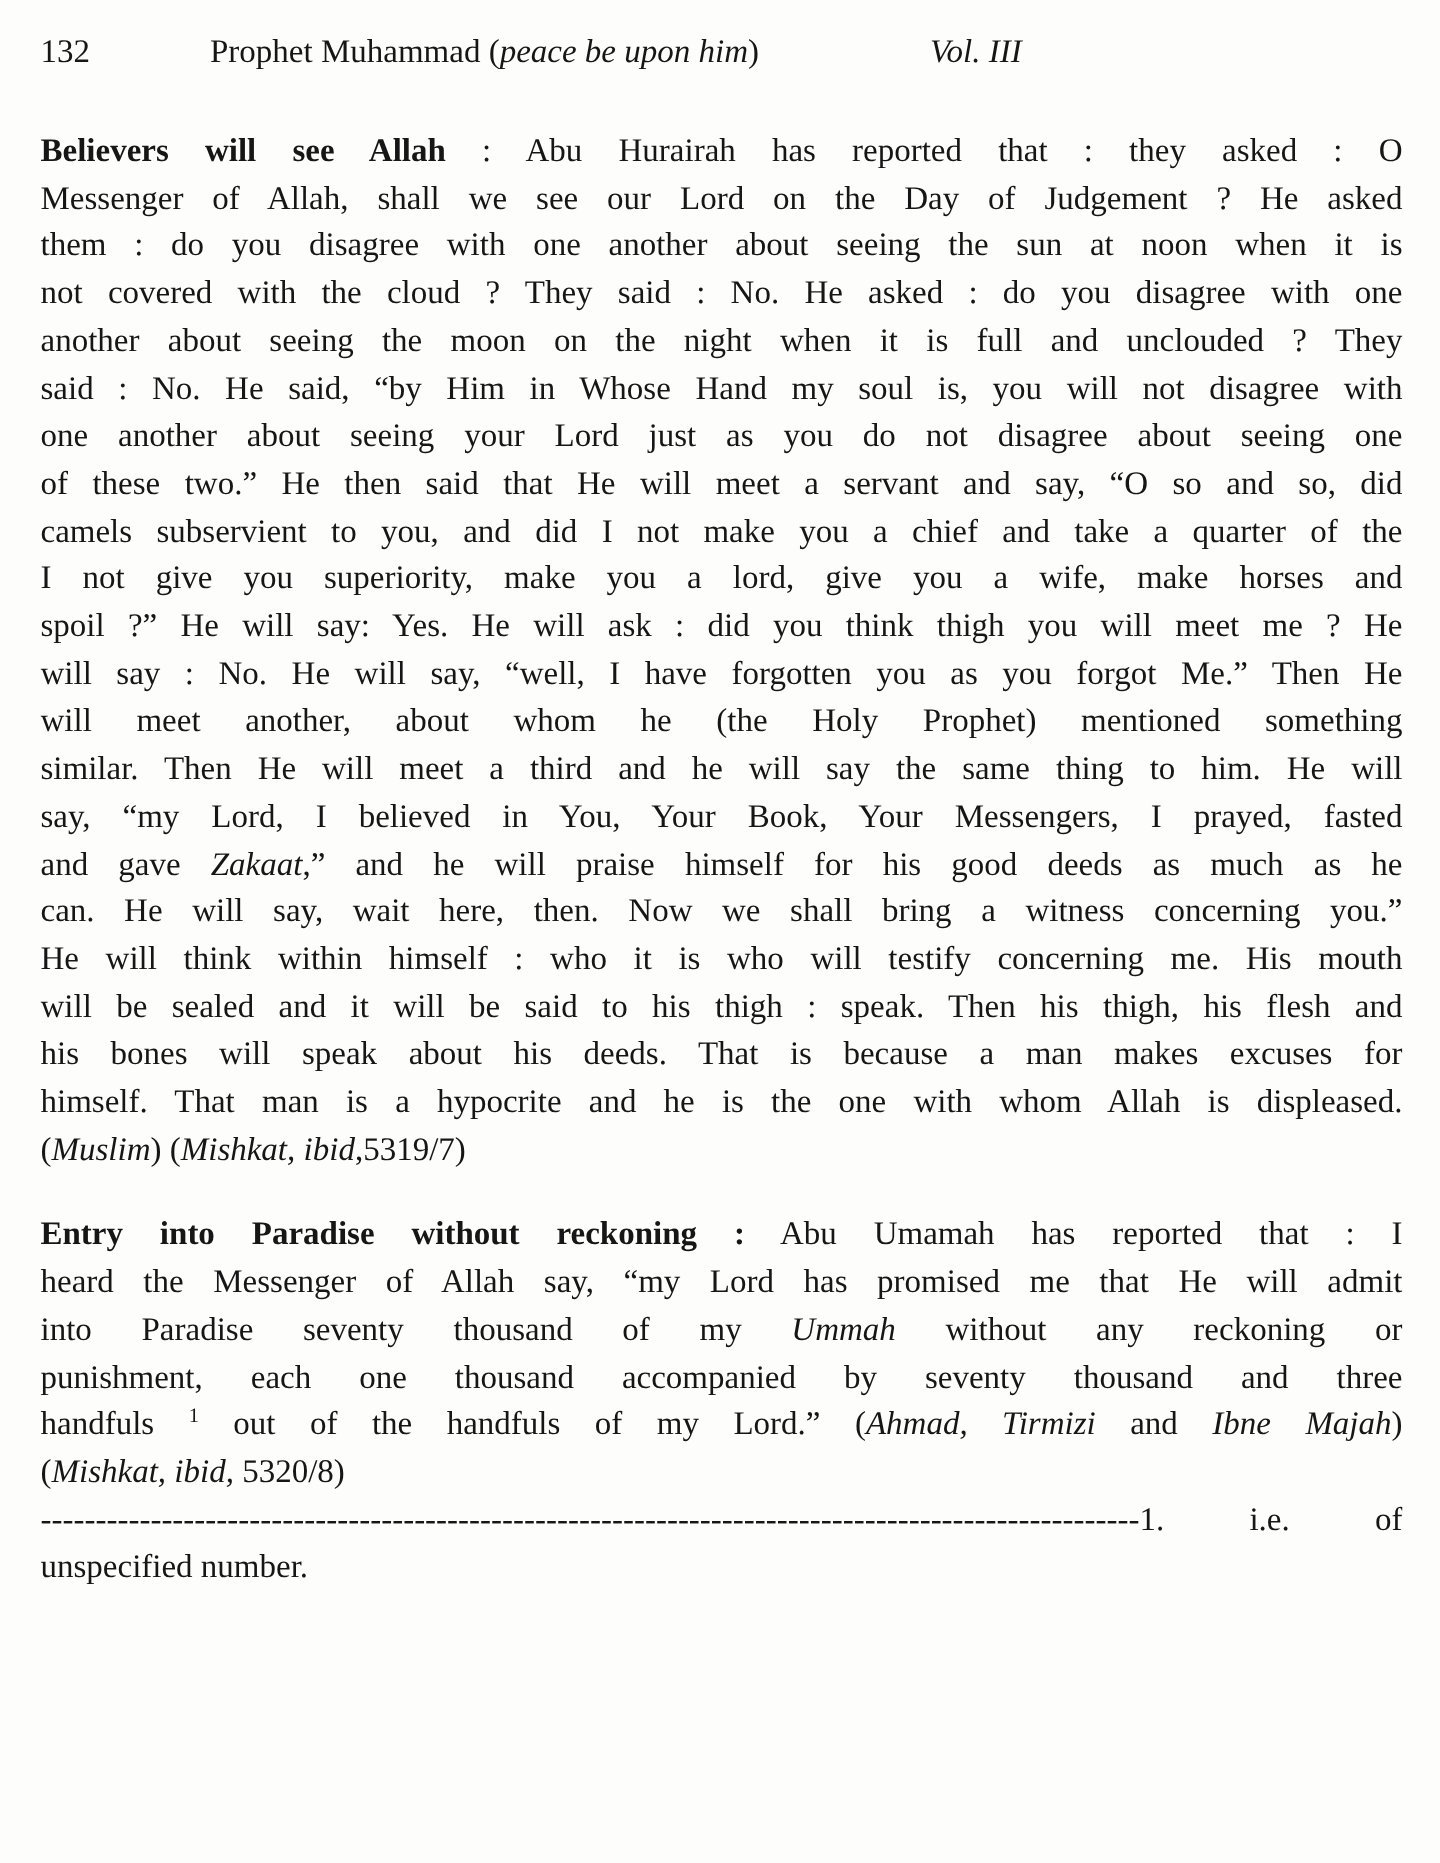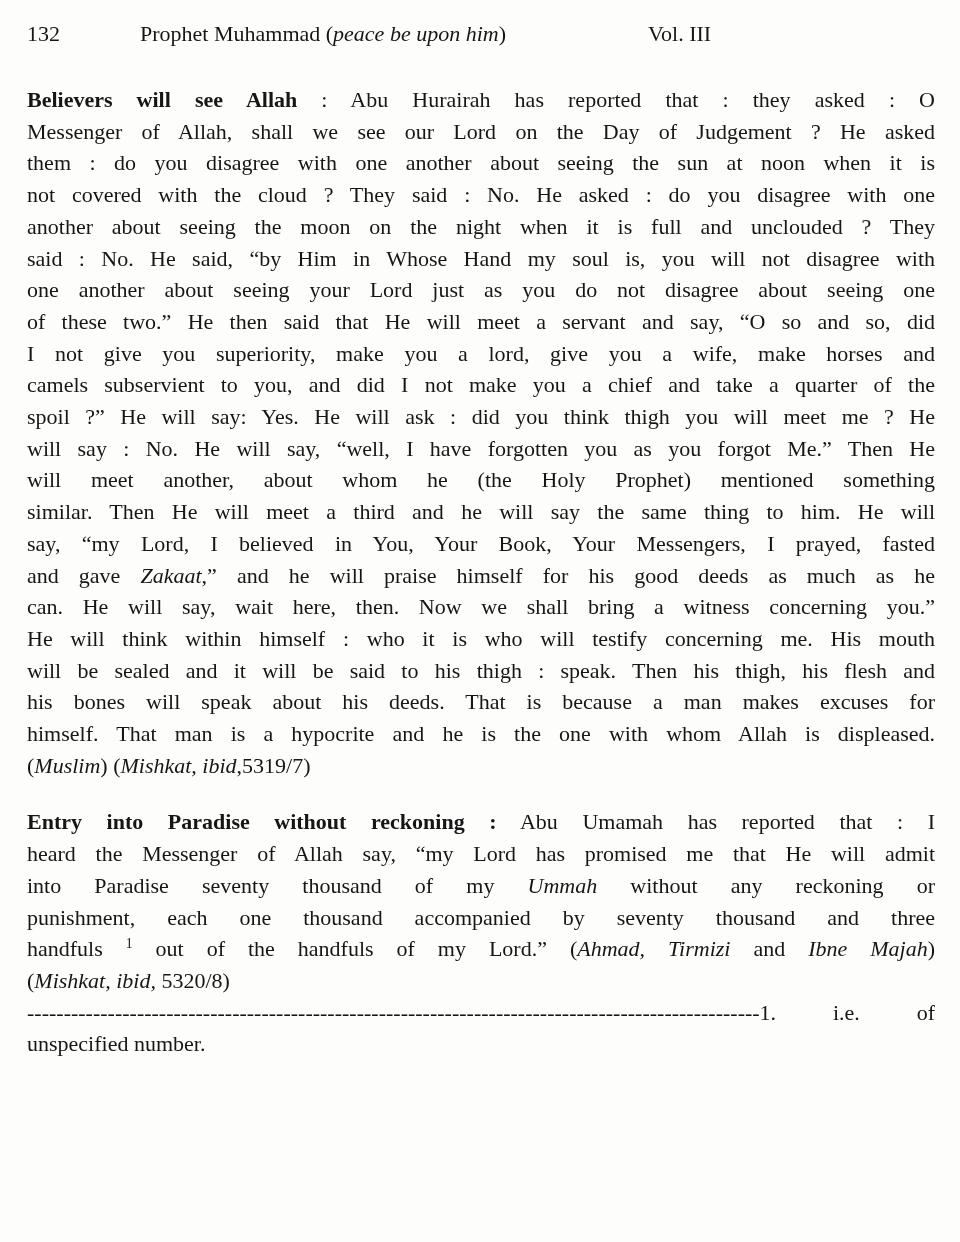--- a/index.html
+++ b/index.html
@@ -26,21 +26,21 @@
     top: 18px;
     left: 0;
     width: 960px;
     height: 34px;
     font-size: 22px;
     line-height: 32px;
     padding-left: 45px;
   }
   .page-header .pagenum   { position: absolute; left: 27px; }
   .page-header .htitle    { position: absolute; left: 140px; white-space: nowrap; }
-  .page-header .hvolume   { position: absolute; left: 648px; }
+  .page-header .hvolume   { position: absolute; left: 620px; font-style: italic; }
   
   .doc-body {
     position: absolute;
     top: 84px;
     left: 27px;
     width: 908px;
     font-size: 22px;
   }
   .para { margin: 0; }
   .para + .para { margin-top: 25px; }
@@ -74,22 +74,22 @@
   <div class="doc-body">
       <div class="para">
         <div class="line"><span class="b">Believers will see Allah</span><span> : Abu Hurairah has reported that : they asked : O</span></div>
         <div class="line"><span>Messenger of Allah, shall we see our Lord on the Day of Judgement ? He asked</span></div>
         <div class="line"><span>them : do you disagree with one another about seeing the sun at noon when it is</span></div>
         <div class="line"><span>not covered with the cloud ? They said : No. He asked : do you disagree with one</span></div>
         <div class="line"><span>another about seeing the moon on the night when it is full and unclouded ? They</span></div>
         <div class="line"><span>said : No. He said, “by Him in Whose Hand my soul is, you will not disagree with</span></div>
         <div class="line"><span>one another about seeing your Lord just as you do not disagree about seeing one</span></div>
         <div class="line"><span>of these two.” He then said that He will meet a servant and say, “O so and so, did</span></div>
+        <div class="line"><span>camels subservient to you, and did I not make you a chief and take a quarter of the</span></div>
         <div class="line"><span>I not give you superiority, make you a lord, give you a wife, make horses and</span></div>
-        <div class="line"><span>camels subservient to you, and did I not make you a chief and take a quarter of the</span></div>
         <div class="line"><span>spoil ?” He will say: Yes. He will ask : did you think thigh you will meet me ? He</span></div>
         <div class="line"><span>will say : No. He will say, “well, I have forgotten you as you forgot Me.” Then He</span></div>
         <div class="line"><span>will meet another, about whom he (the Holy Prophet) mentioned something</span></div>
         <div class="line"><span>similar. Then He will meet a third and he will say the same thing to him. He will</span></div>
         <div class="line"><span>say, “my Lord, I believed in You, Your Book, Your Messengers, I prayed, fasted</span></div>
         <div class="line"><span>and gave </span><span class="i">Zakaat</span><span>,” and he will praise himself for his good deeds as much as he</span></div>
         <div class="line"><span>can. He will say, wait here, then. Now we shall bring a witness concerning you.”</span></div>
         <div class="line"><span>He will think within himself : who it is who will testify concerning me. His mouth</span></div>
         <div class="line"><span>will be sealed and it will be said to his thigh : speak. Then his thigh, his flesh and</span></div>
         <div class="line"><span>his bones will speak about his deeds. That is because a man makes excuses for</span></div>

